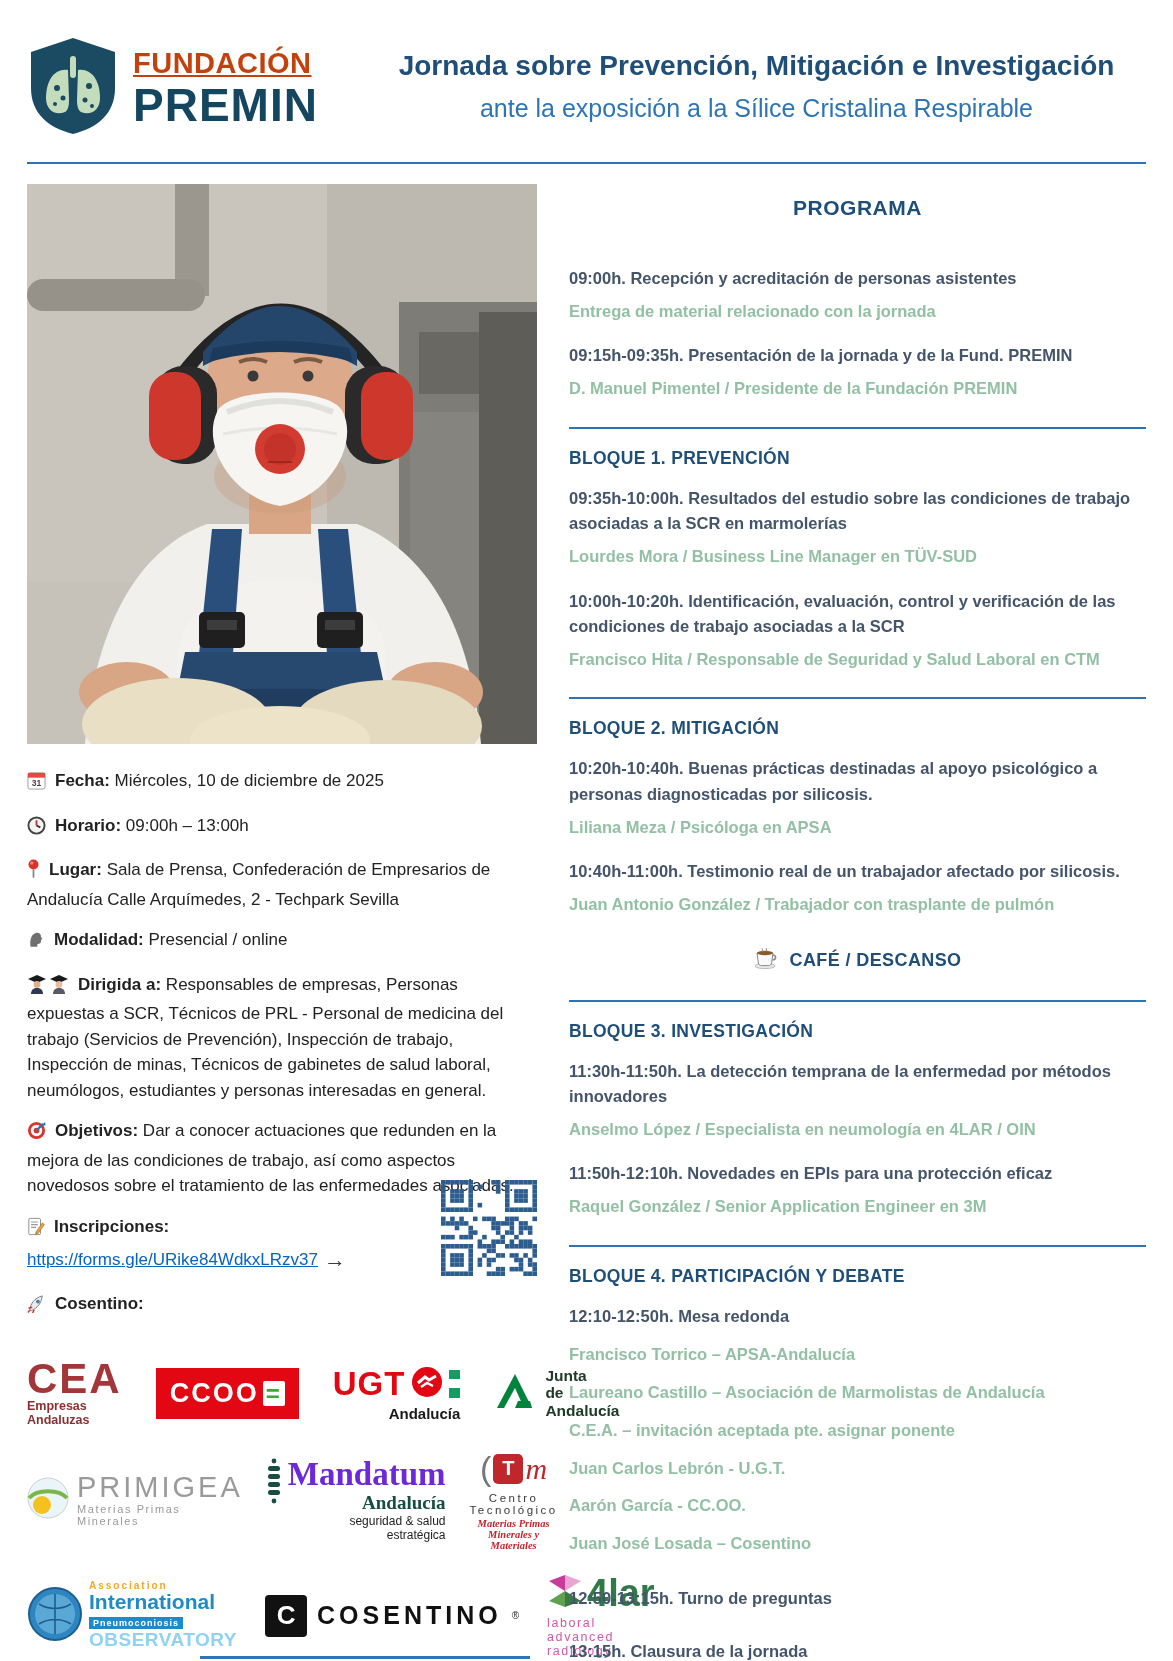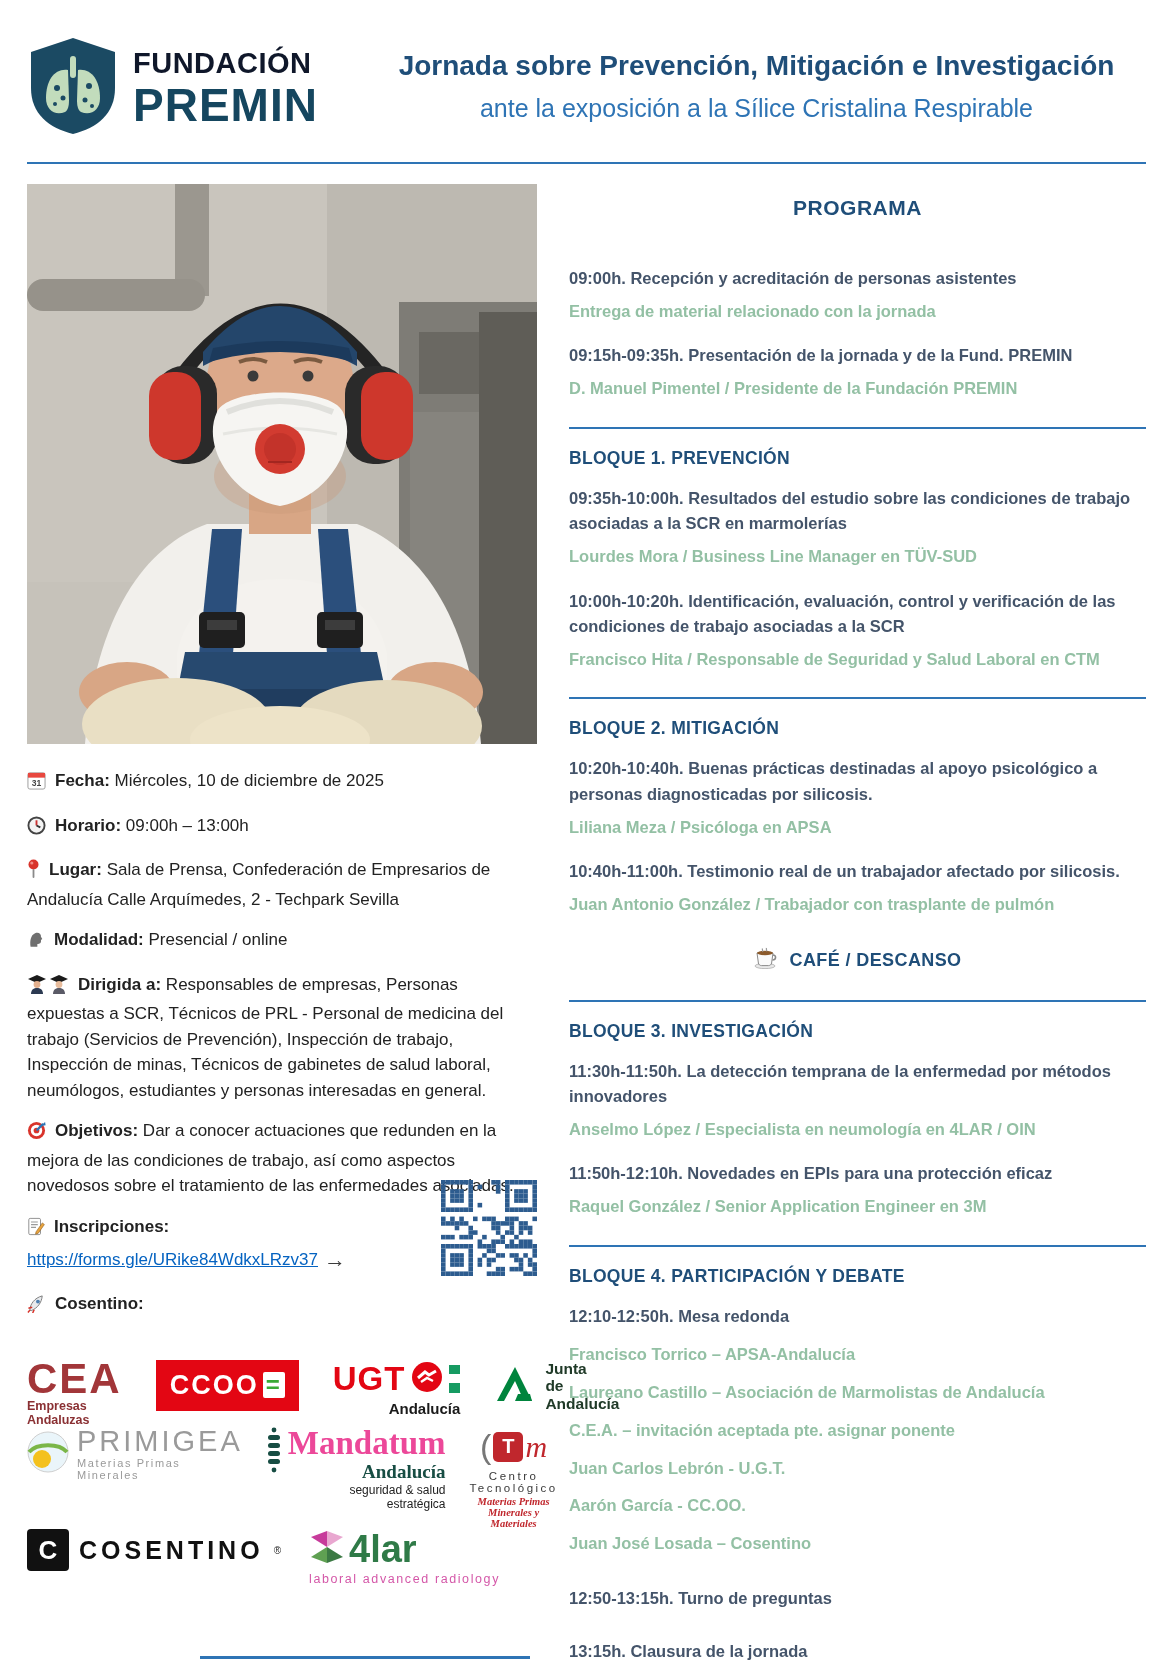--- a/index.html
+++ b/index.html
@@ -3,21 +3,21 @@
 <meta charset="utf-8">
 <style>
   html,body{margin:0;padding:0;background:#fff;}
   .page{width:1173px;height:1661px;position:relative;background:#fff;overflow:hidden;
         font-family:"Liberation Sans",sans-serif;color:#262626;}
 
   
   .header{display:flex;align-items:flex-start;padding:36px 27px 0;}
   .brand{display:flex;gap:14px;width:340px;align-items:center;}
   .brand-text{line-height:1;}
-  .brand-l1{font-size:29px;font-weight:700;color:#0f172a;letter-spacing:.5px;}
+  .brand-l1{font-size:29px;font-weight:700;color:#c2410c;letter-spacing:.5px;text-decoration:underline;}
   .brand-l2{font-size:46px;font-weight:700;color:#15465F;margin-top:4px;letter-spacing:1px;}
   .titles{flex:1;text-align:center;margin-top:14px;}
   .title1{font-size:28px;font-weight:700;color:#1F4E79;}
   .title2{font-size:25px;font-weight:400;color:#2E74B5;margin-top:12px;}
   .header-rule{border-top:2px solid #2E74B5;margin:22px 27px 0;}
 
   
   .columns{display:flex;gap:32px;padding:0 27px;margin-top:20px;}
   .left-col{width:510px;flex:0 0 510px;}
   .right-col{flex:1;min-width:0;}
@@ -43,21 +43,21 @@
   .p-title{font-weight:700;color:#44546A;font-size:16.5px;line-height:1.55;}
   .p-sub{color:#93C0A4;font-weight:700;font-size:16.5px;line-height:1.5;margin-top:7px;}
   .p-heading{border-top:2px solid #2E74B5;padding-top:19px;margin:26px 0 17px;
              font-weight:700;color:#1F4E79;font-size:17.5px;letter-spacing:.3px;}
   .p-break{display:flex;justify-content:center;align-items:center;gap:10px;
            color:#1F4E79;font-weight:700;font-size:18px;margin:30px 0 24px;letter-spacing:.4px;}
   .p-speaker{color:#93C0A4;font-weight:700;font-size:16.5px;line-height:1.5;margin-top:13px;}
 
   
   .logos{margin-top:24px;}
-  .logo-row{display:flex;align-items:flex-start;}
+  .logo-row{display:flex;align-items:center;margin-top:22px;}
   .logo-row1{gap:34px;} .logo-row2{gap:24px;} .logo-row3{gap:28px;}
 
   .cea-word{font-size:42px;font-weight:800;color:#A23639;letter-spacing:2px;line-height:.9;}
   .cea-cap{font-size:12.5px;color:#8A3033;font-weight:700;margin-top:2px;}
 
   .ccoo-box{background:#E30613;border-radius:0;color:#fff;font-weight:800;font-size:27px;
             letter-spacing:2px;padding:10px 14px;display:flex;align-items:center;gap:4px;}
   .ccoo-eq{color:#3AAA35;background:#fff;border-radius:2px;font-weight:900;font-size:24px;
            padding:0 3px;line-height:1.05;}
 
@@ -68,21 +68,21 @@
   .ugt-cap{font-size:15px;font-weight:700;color:#1a1a1a;margin-top:2px;}
 
   .junta{display:flex;align-items:center;gap:9px;}
   .junta-text{font-size:15.5px;font-weight:700;color:#203A28;line-height:1.15;}
 
   .primigea{display:flex;align-items:center;gap:8px;}
   .primigea-word{font-size:29px;color:#9A9A9A;letter-spacing:3px;line-height:1;}
   .primigea-cap{font-size:11px;color:#9A9A9A;letter-spacing:1.6px;margin-top:1px;}
 
   .mandatum{display:flex;align-items:flex-start;gap:7px;font-family:"Liberation Serif",serif;}
-  .mandatum-word{font-size:33px;font-weight:700;color:#ec4899;line-height:1;}
+  .mandatum-word{font-size:33px;font-weight:700;color:#6d28d9;line-height:1;}
   .mandatum-region{font-size:19px;font-weight:700;color:#174D43;text-align:right;margin-top:1px;}
   .mandatum-tag{font-size:12px;color:#222;text-align:right;font-family:"Liberation Sans",sans-serif;}
 
   .ctm{text-align:center;}
   .ctm-top{display:flex;align-items:center;justify-content:center;gap:2px;}
   .ctm-paren{font-size:34px;color:#777;font-weight:400;}
   .ctm-t{width:30px;height:30px;background:#C0272D;border-radius:5px;color:#fff;font-weight:700;
          font-size:20px;display:flex;align-items:center;justify-content:center;}
   .ctm-m{font-family:"Liberation Serif",serif;font-style:italic;font-size:30px;color:#C0272D;}
   .ctm-cap1{font-size:11.5px;letter-spacing:2.5px;color:#3a3a3a;margin-top:4px;}
@@ -584,20 +584,35 @@
               <span class="ctm-paren">(</span>
               <span class="ctm-t">T</span>
               <span class="ctm-m">m</span>
             </div>
             <div class="ctm-cap1">Centro Tecnológico</div>
             <div class="ctm-cap2">Materias Primas Minerales y Materiales</div>
           </div>
         </div>
 
         <div class="logo-row logo-row3">
+          <div class="obs">
+            <span>
+              <svg width="56" height="56" viewBox="0 0 56 56">
+                  <circle cx="28" cy="28" r="26" fill="#2E86C1" stroke="#1B5E8F" stroke-width="2"></circle>
+                  <circle cx="28" cy="28" r="20" fill="#7FC4E8" opacity="0.55"></circle>
+                  <path d="M28 8 V48 M12 18 C22 24 34 24 44 18 M12 38 C22 32 34 32 44 38" stroke="#1B5E8F" stroke-width="1.6" fill="none"></path>
+                </svg>
+            </span>
+            <div>
+              <div class="obs-l1">Association</div>
+              <div class="obs-l2">International</div>
+              <div class="obs-l3">Pneumoconiosis</div>
+              <div class="obs-l4">OBSERVATORY</div>
+            </div>
+          </div>
           <div class="cosentino">
             <span class="cos-mark">C</span>
             <span class="cos-word">COSENTINO</span>
               <sup style="font-size:10px">®</sup>
           </div>
           <div class="fourlar">
             <div class="fourlar-top">
               <span>
                 <svg width="36" height="36" viewBox="0 0 36 36">
                     <polygon points="18,18 2,8 18,2" fill="#C73B9B"></polygon>

